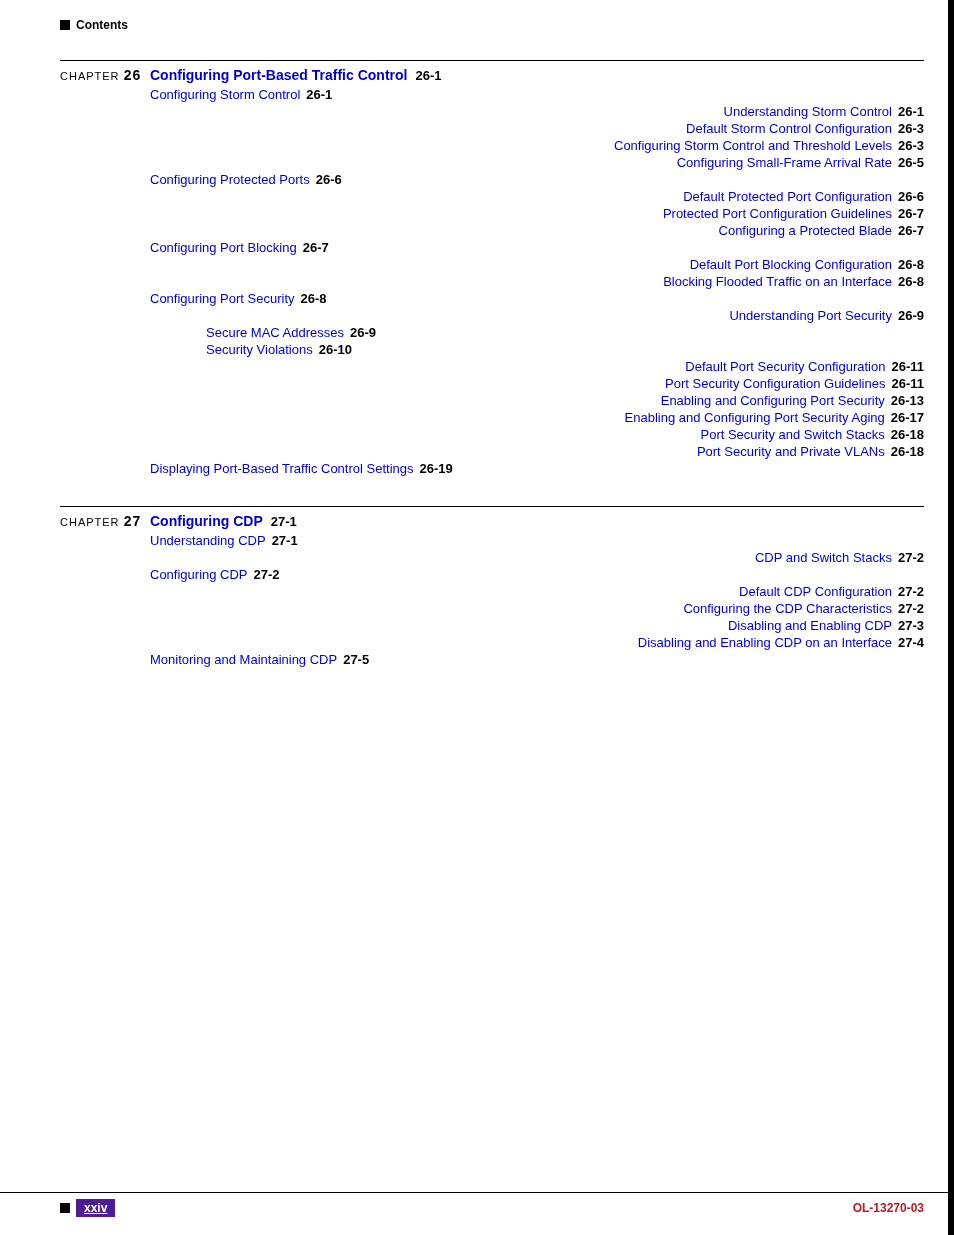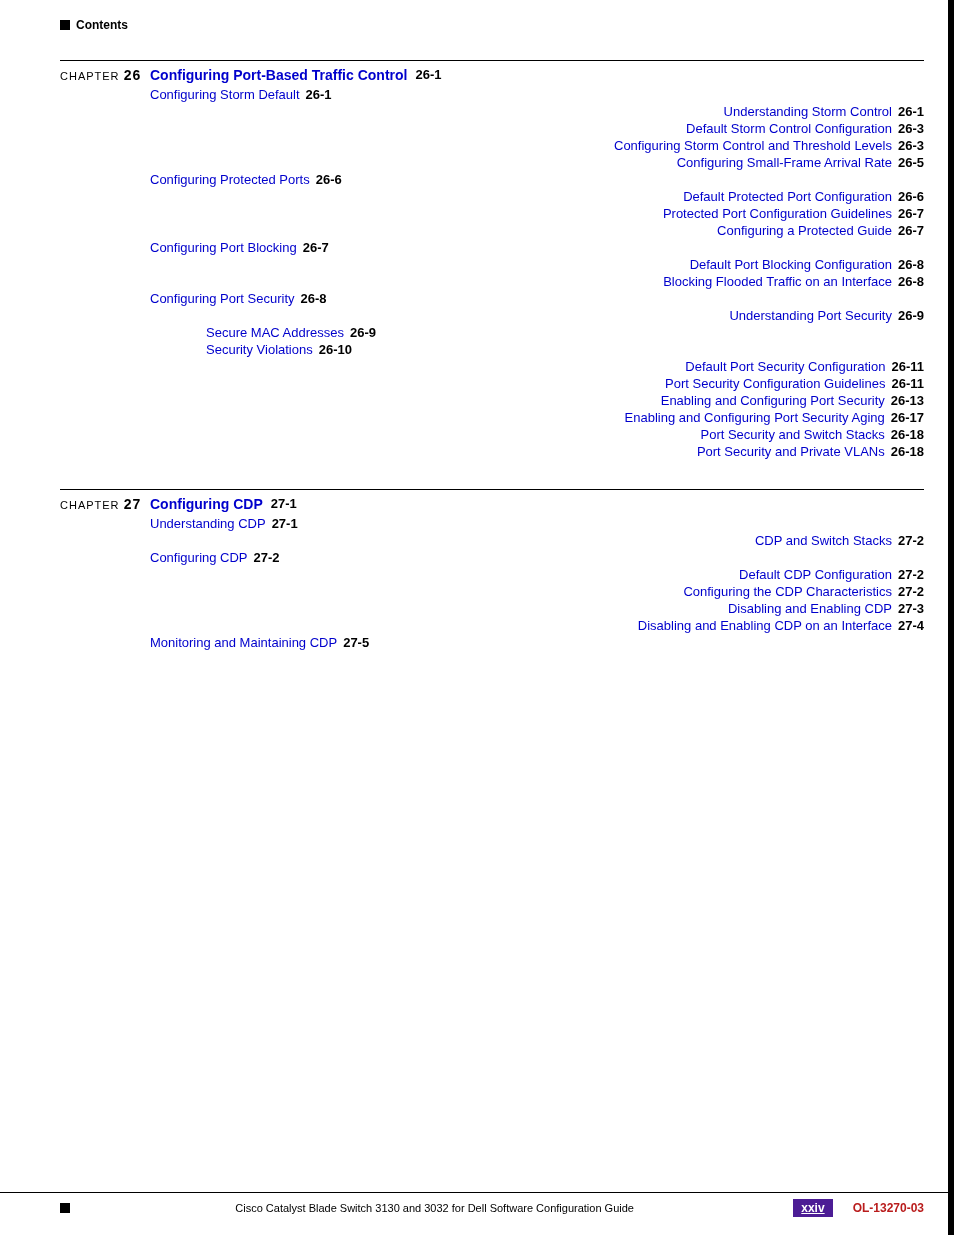--- a/index.html
+++ b/index.html
@@ -52,21 +52,21 @@
       right: 30px;
     }
 
     
     .chapter-block {
       margin-bottom: 30px;
     }
 
     .chapter-row {
       display: flex;
-      align-items: flex-start;
+      align-items: center;
       margin-bottom: 4px;
     }
 
     .chapter-label {
       font-size: 11px;
       font-weight: normal;
       color: #000;
       letter-spacing: 1px;
       text-transform: uppercase;
       min-width: 90px;
@@ -188,21 +188,21 @@
 <div class="content" id="content-area">
 <div class="chapter-block">
       <hr class="chapter-divider">
       <div class="chapter-row">
         <span class="chapter-label"><span style="font-size:11px;font-weight:normal;letter-spacing:1px;">CHAPTER </span><span class="chnum">26</span></span>
         <a href="#" class="chapter-title-link">Configuring Port-Based Traffic Control</a>
         <span class="chapter-page">26-1</span>
       </div>
       <div class="toc-entries">
         <div class="toc-entry indent-0">
-          <a href="#" class="toc-link">Configuring Storm Default</a>
+          <a href="#" class="toc-link">Configuring Storm Control</a>
           <span class="toc-page">26-1</span>
         </div>
         <div class="toc-entry indent-1">
           <a href="#" class="toc-link">Understanding Storm Control</a>
           <span class="toc-page">26-1</span>
         </div>
         <div class="toc-entry indent-1">
           <a href="#" class="toc-link">Default Storm Control Configuration</a>
           <span class="toc-page">26-3</span>
         </div>
@@ -220,21 +220,21 @@
         </div>
         <div class="toc-entry indent-1">
           <a href="#" class="toc-link">Default Protected Port Configuration</a>
           <span class="toc-page">26-6</span>
         </div>
         <div class="toc-entry indent-1">
           <a href="#" class="toc-link">Protected Port Configuration Guidelines</a>
           <span class="toc-page">26-7</span>
         </div>
         <div class="toc-entry indent-1">
-          <a href="#" class="toc-link">Configuring a Protected Guide</a>
+          <a href="#" class="toc-link">Configuring a Protected Blade</a>
           <span class="toc-page">26-7</span>
         </div>
         <div class="toc-entry indent-0">
           <a href="#" class="toc-link">Configuring Port Blocking</a>
           <span class="toc-page">26-7</span>
         </div>
         <div class="toc-entry indent-1">
           <a href="#" class="toc-link">Default Port Blocking Configuration</a>
           <span class="toc-page">26-8</span>
         </div>
@@ -274,20 +274,24 @@
           <a href="#" class="toc-link">Enabling and Configuring Port Security Aging</a>
           <span class="toc-page">26-17</span>
         </div>
         <div class="toc-entry indent-1">
           <a href="#" class="toc-link">Port Security and Switch Stacks</a>
           <span class="toc-page">26-18</span>
         </div>
         <div class="toc-entry indent-1">
           <a href="#" class="toc-link">Port Security and Private VLANs</a>
           <span class="toc-page">26-18</span>
+        </div>
+        <div class="toc-entry indent-0">
+          <a href="#" class="toc-link">Displaying Port-Based Traffic Control Settings</a>
+          <span class="toc-page">26-19</span>
         </div>
       </div>
     </div>
     <div class="chapter-block">
       <hr class="chapter-divider">
       <div class="chapter-row">
         <span class="chapter-label"><span style="font-size:11px;font-weight:normal;letter-spacing:1px;">CHAPTER </span><span class="chnum">27</span></span>
         <a href="#" class="chapter-title-link">Configuring CDP</a>
         <span class="chapter-page">27-1</span>
       </div>
@@ -323,16 +327,15 @@
         <div class="toc-entry indent-0">
           <a href="#" class="toc-link">Monitoring and Maintaining CDP</a>
           <span class="toc-page">27-5</span>
         </div>
       </div>
     </div>
   </div>
 
 <div class="page-footer">
   <div class="footer-square"></div>
-  <span class="footer-center-text">Cisco Catalyst Blade Switch 3130 and 3032 for Dell Software Configuration Guide</span>
   <span class="footer-page-label">xxiv</span>
   <span class="footer-doc-num">OL-13270-03</span>
 </div>
 
 </body></html>

